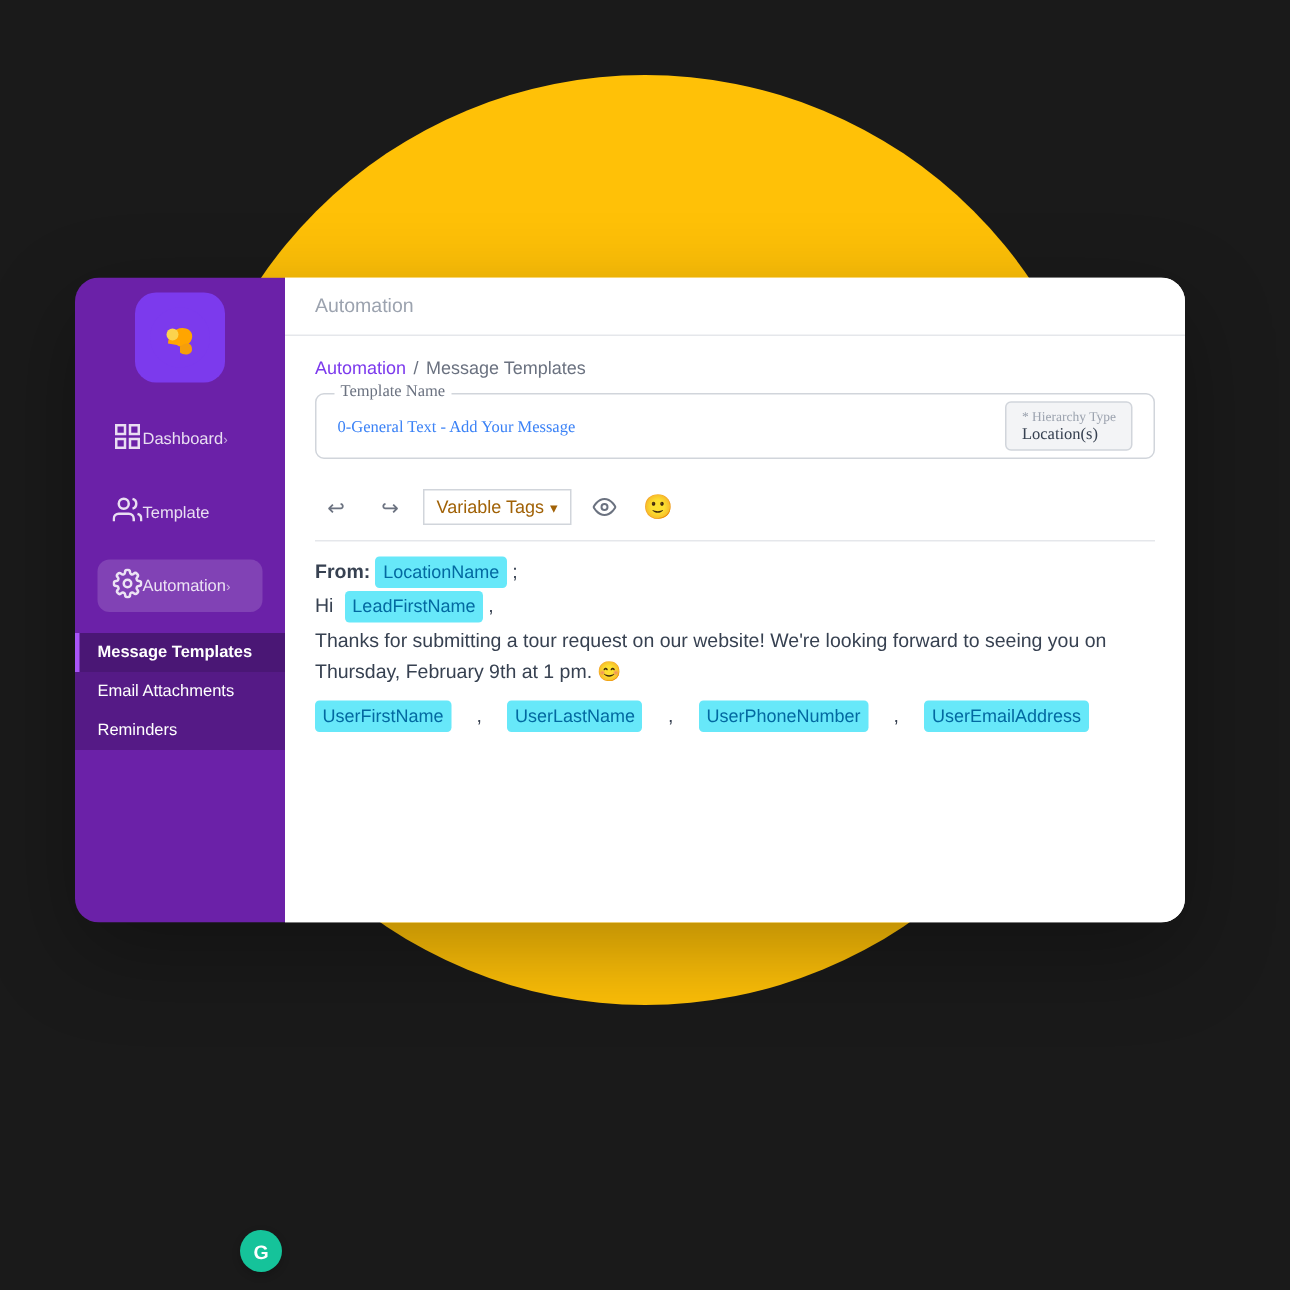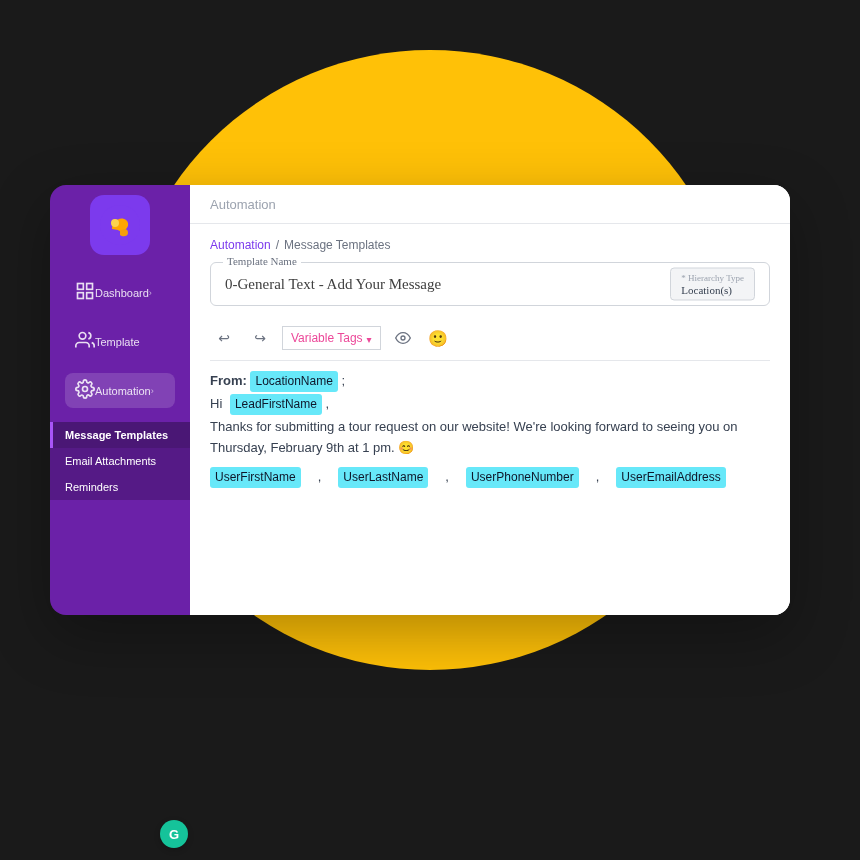--- a/index.html
+++ b/index.html
@@ -163,22 +163,22 @@
       position: absolute;
       top: -8px;
       left: 12px;
       background: white;
       padding: 0 4px;
       font-size: 11px;
       color: #6B7280;
     }
 
     .template-name-value {
-      font-size: 15px;
-      color: #404040;
+      font-size: 11px;
+      color: #3b82f6;
     }
 
     .hierarchy-badge {
       position: absolute;
       right: 14px;
       top: 50%;
       transform: translateY(-50%);
       background: #F3F4F6;
       border: 1px solid #D1D5DB;
       border-radius: 4px;
@@ -216,34 +216,34 @@
     }
 
     .variable-tags-btn {
       display: flex;
       align-items: flex-end;
       gap: 4px;
       padding: 4px 8px;
       border: 1px solid #D1D5DB;
       border-radius: 0;
       font-size: 12px;
-      color: #ec4899;
+      color: #a16207;
       cursor: pointer;
       background: white;
     }
 
     .message-body {
       font-size: 13px;
       color: #374151;
       line-height: 1.6;
     }
 
     .tag-highlight {
       background: #67E8F9;
-      color: #0f172a;
+      color: #0369a1;
       padding: 1px 5px;
       border-radius: 3px;
       font-size: 12px;
       display: inline-block;
     }
 
     .message-line {
       margin-bottom: 2px;
     }
 

